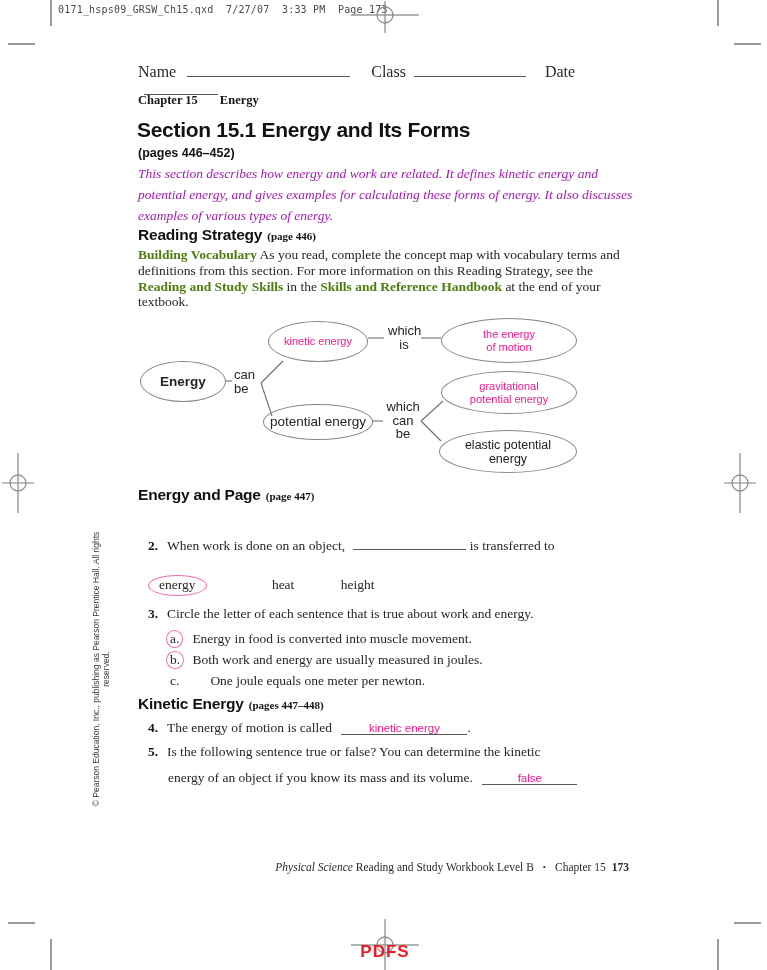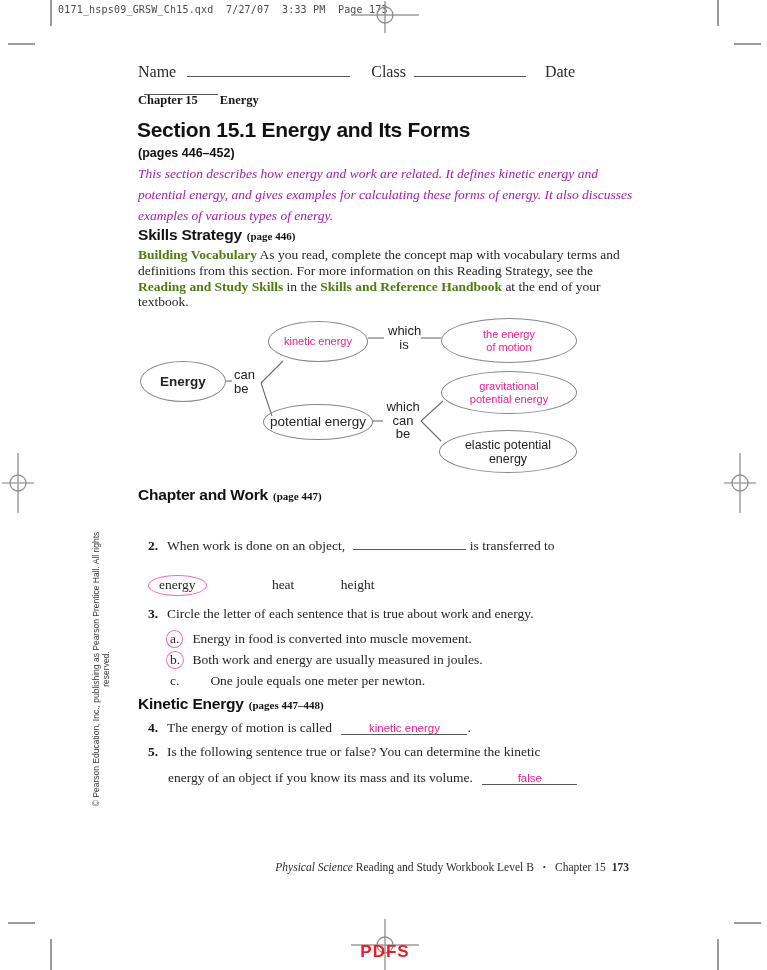--- a/index.html
+++ b/index.html
@@ -114,21 +114,21 @@
 
   <div class="chapterline">
     <span class="chnum">Chapter 15</span><span>Energy</span>
   </div>
 
   <div class="sectitle">Section 15.1 Energy and Its Forms</div>
   <div class="secpages">(pages 446–452)</div>
   <div class="intro">This section describes how energy and work are related. It defines kinetic energy and potential energy, and gives examples for calculating these forms of energy. It also discusses examples of various types of energy.</div>
 
   <div class="subhead" style="left:138px;top:226px">
-    <span>Skills Strategy</span><span class="pg">(page 446)</span>
+    <span>Reading Strategy</span><span class="pg">(page 446)</span>
   </div>
   <div class="para">
     <b>Building Vocabulary</b><span>  As you read, complete the concept map with vocabulary terms and definitions from this section. For more information on this Reading Strategy, see the </span><b>Reading and Study Skills</b><span> in the </span><b>Skills and Reference Handbook</b><span> at the end of your textbook.</span>
   </div>
 
   <div class="cmap">
     <svg width="492" height="168">
       <g stroke="#6d6e71" stroke-width="1.1" fill="none">
         <line x1="88" y1="66" x2="94" y2="66"></line>
         <line x1="123" y1="68" x2="145" y2="46"></line>
@@ -152,21 +152,21 @@
     <div class="clabel" style="left:96px;top:53px">can
 be</div>
     <div class="clabel" style="left:250px;top:9px;text-align:center;width:32px">which
 is</div>
     <div class="clabel" style="left:247px;top:85px;text-align:center;width:36px">which
 can
 be</div>
   </div>
 
   <div class="subhead" style="left:138px;top:486px">
-    <span>Chapter and Work</span><span class="pg">(page 447)</span>
+    <span>Energy and Page</span><span class="pg">(page 447)</span>
   </div>
 
 
   <div class="qrow" style="top:535px">
     <span class="qnum">2.</span><span>When work is done on an object,</span>
     <span class="ansline" style="width:113px;margin-left:5px"></span><span> is transferred to</span>
   </div>
 
   <div class="qrow" style="top:575px;left:148px">
     <span class="optellipse">energy</span>

